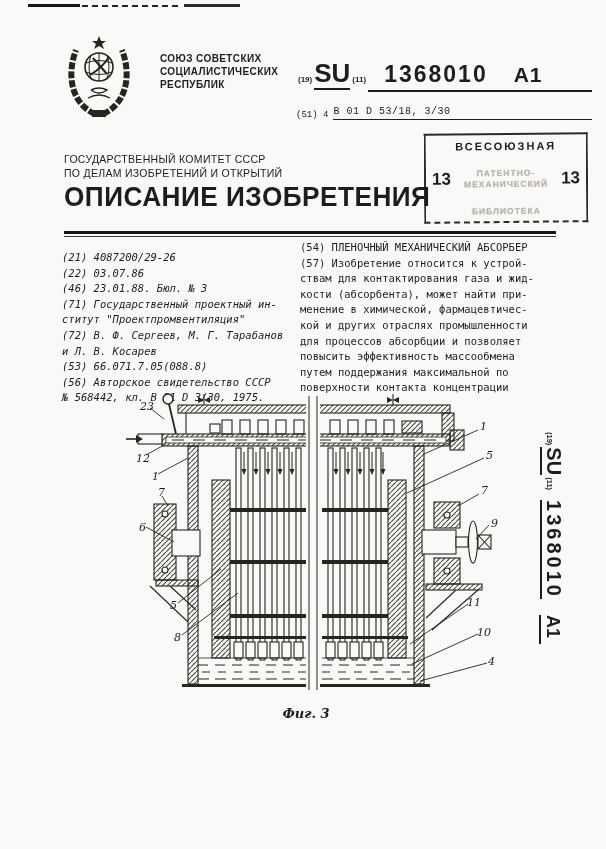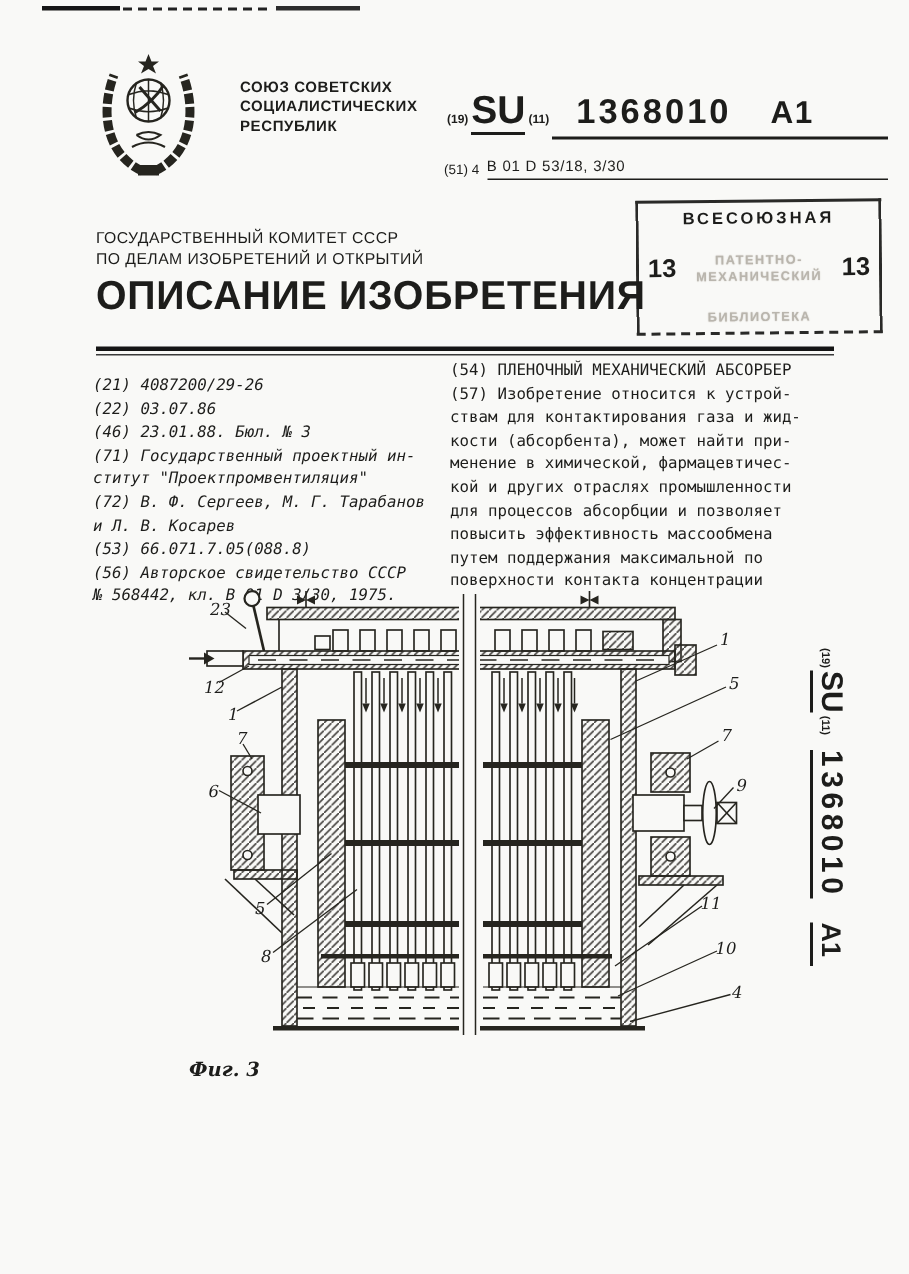--- a/index.html
+++ b/index.html
@@ -13,22 +13,22 @@
         background:repeating-linear-gradient(90deg,#222 0 6px,transparent 6px 10px);}
   .art3{left:184px;top:4px;width:56px;height:3px;background:#2c2c2c;}
   
   .org{left:160px;top:52px;width:160px;font-size:10px;font-weight:bold;line-height:13px;letter-spacing:.4px;}
   .docid{left:296px;top:58px;width:296px;display:flex;align-items:baseline;}
   .tiny{font-size:8px;font-weight:bold;padding:0 2px;}
   .su{font-size:26px;font-weight:bold;border-bottom:2.5px solid #1d1d1b;line-height:30px;}
   .numwrap{flex:1;display:flex;align-items:baseline;border-bottom:2.5px solid #1d1d1b;padding-left:16px;gap:26px;line-height:30px;}
   .num{font-size:23px;font-weight:bold;letter-spacing:2px;}
   .kind{font-size:21px;font-weight:bold;letter-spacing:1px;}
-  .ipcrow{left:296px;top:106px;width:296px;display:flex;align-items:center;
-          font-family:Liberation Sans, sans-serif;font-size:10px;}
+  .ipcrow{left:296px;top:106px;width:296px;display:flex;align-items:flex-end;
+          font-family:Liberation Mono, monospace;font-size:10px;}
   .ipcpre{padding-right:5px;font-size:9px;}
   .ipc{flex:1;border-bottom:1.5px solid #1d1d1b;padding-bottom:2px;letter-spacing:.5px;}
   .committee{left:64px;top:152px;width:260px;font-size:10.5px;font-weight:normal;line-height:14px;letter-spacing:.3px;}
   .title{left:64px;top:182px;width:420px;font-size:27px;font-weight:bold;letter-spacing:.5px;
          transform:scaleX(.97);transform-origin:left;}
   .subtitle{left:64px;top:215px;width:320px;font-size:13px;font-weight:bold;letter-spacing:.4px;}
   .rule1{left:64px;top:231px;width:492px;height:3px;background:#151515;}
   .rule2{left:64px;top:236px;width:492px;height:1px;background:#3a3a3a;}
   
   .stamp{left:424px;top:133px;width:164px;height:90px;border:2px solid #2a2a28;
@@ -38,21 +38,21 @@
   .stamp-mid{display:flex;justify-content:space-between;align-items:center;}
   .stamp-num{font-size:17px;text-align:center;}
   .stamp-faint{color:#b9b5ad;font-size:8.5px;text-align:center;line-height:11px;
                text-shadow:0 0 1px #c8c4bc;letter-spacing:1px;}
   
   .col{font-family:"DejaVu Sans Mono",monospace;font-size:10.5px;line-height:15.6px;}
   .leftcol{left:62px;top:250px;width:240px;font-style:italic;}
   .rightcol{left:300px;top:240px;width:254px;}
   
   .figure{left:126px;top:392px;width:380px;height:310px;}
-  .caption{left:126px;top:706px;width:360px;text-align:left;
+  .caption{left:126px;top:706px;width:360px;text-align:center;
            font-family:"DejaVu Serif",serif;font-style:italic;font-size:13px;font-weight:bold;}
   
   .sidecode{left:566px;top:430px;width:272px;transform:rotate(90deg);transform-origin:left top;
             display:flex;align-items:baseline;white-space:nowrap;}
   .sc-tiny{font-size:7.5px;font-weight:bold;padding:0 2px;}
   .sc-su{font-size:20px;font-weight:bold;border-bottom:2px solid #1d1d1b;line-height:24px;}
   .sc-num{font-size:20px;font-weight:bold;letter-spacing:3px;border-bottom:2px solid #1d1d1b;line-height:24px;margin-left:8px;}
   .sc-kind{font-size:18px;font-weight:bold;border-bottom:2px solid #1d1d1b;line-height:24px;margin-left:16px;padding-right:6px;}
   svg text{font-family:"DejaVu Serif",serif;font-style:italic;font-size:11px;fill:#1d1d1b;}
 </style>

